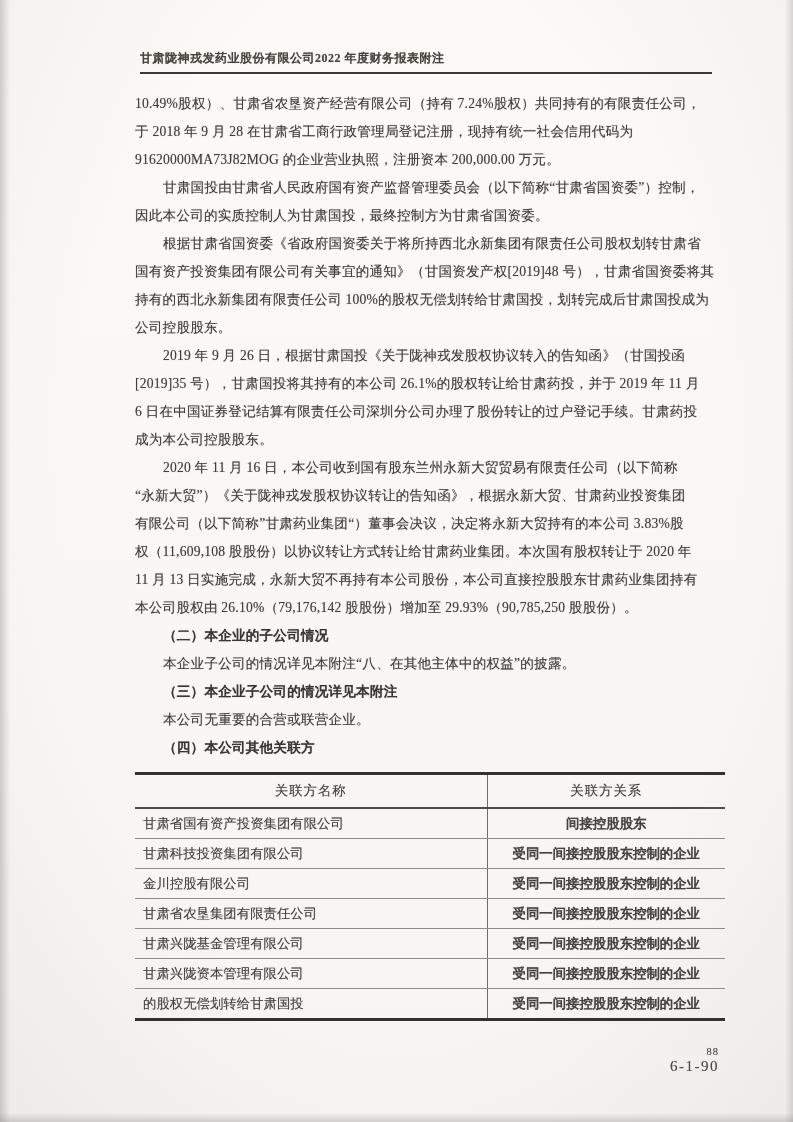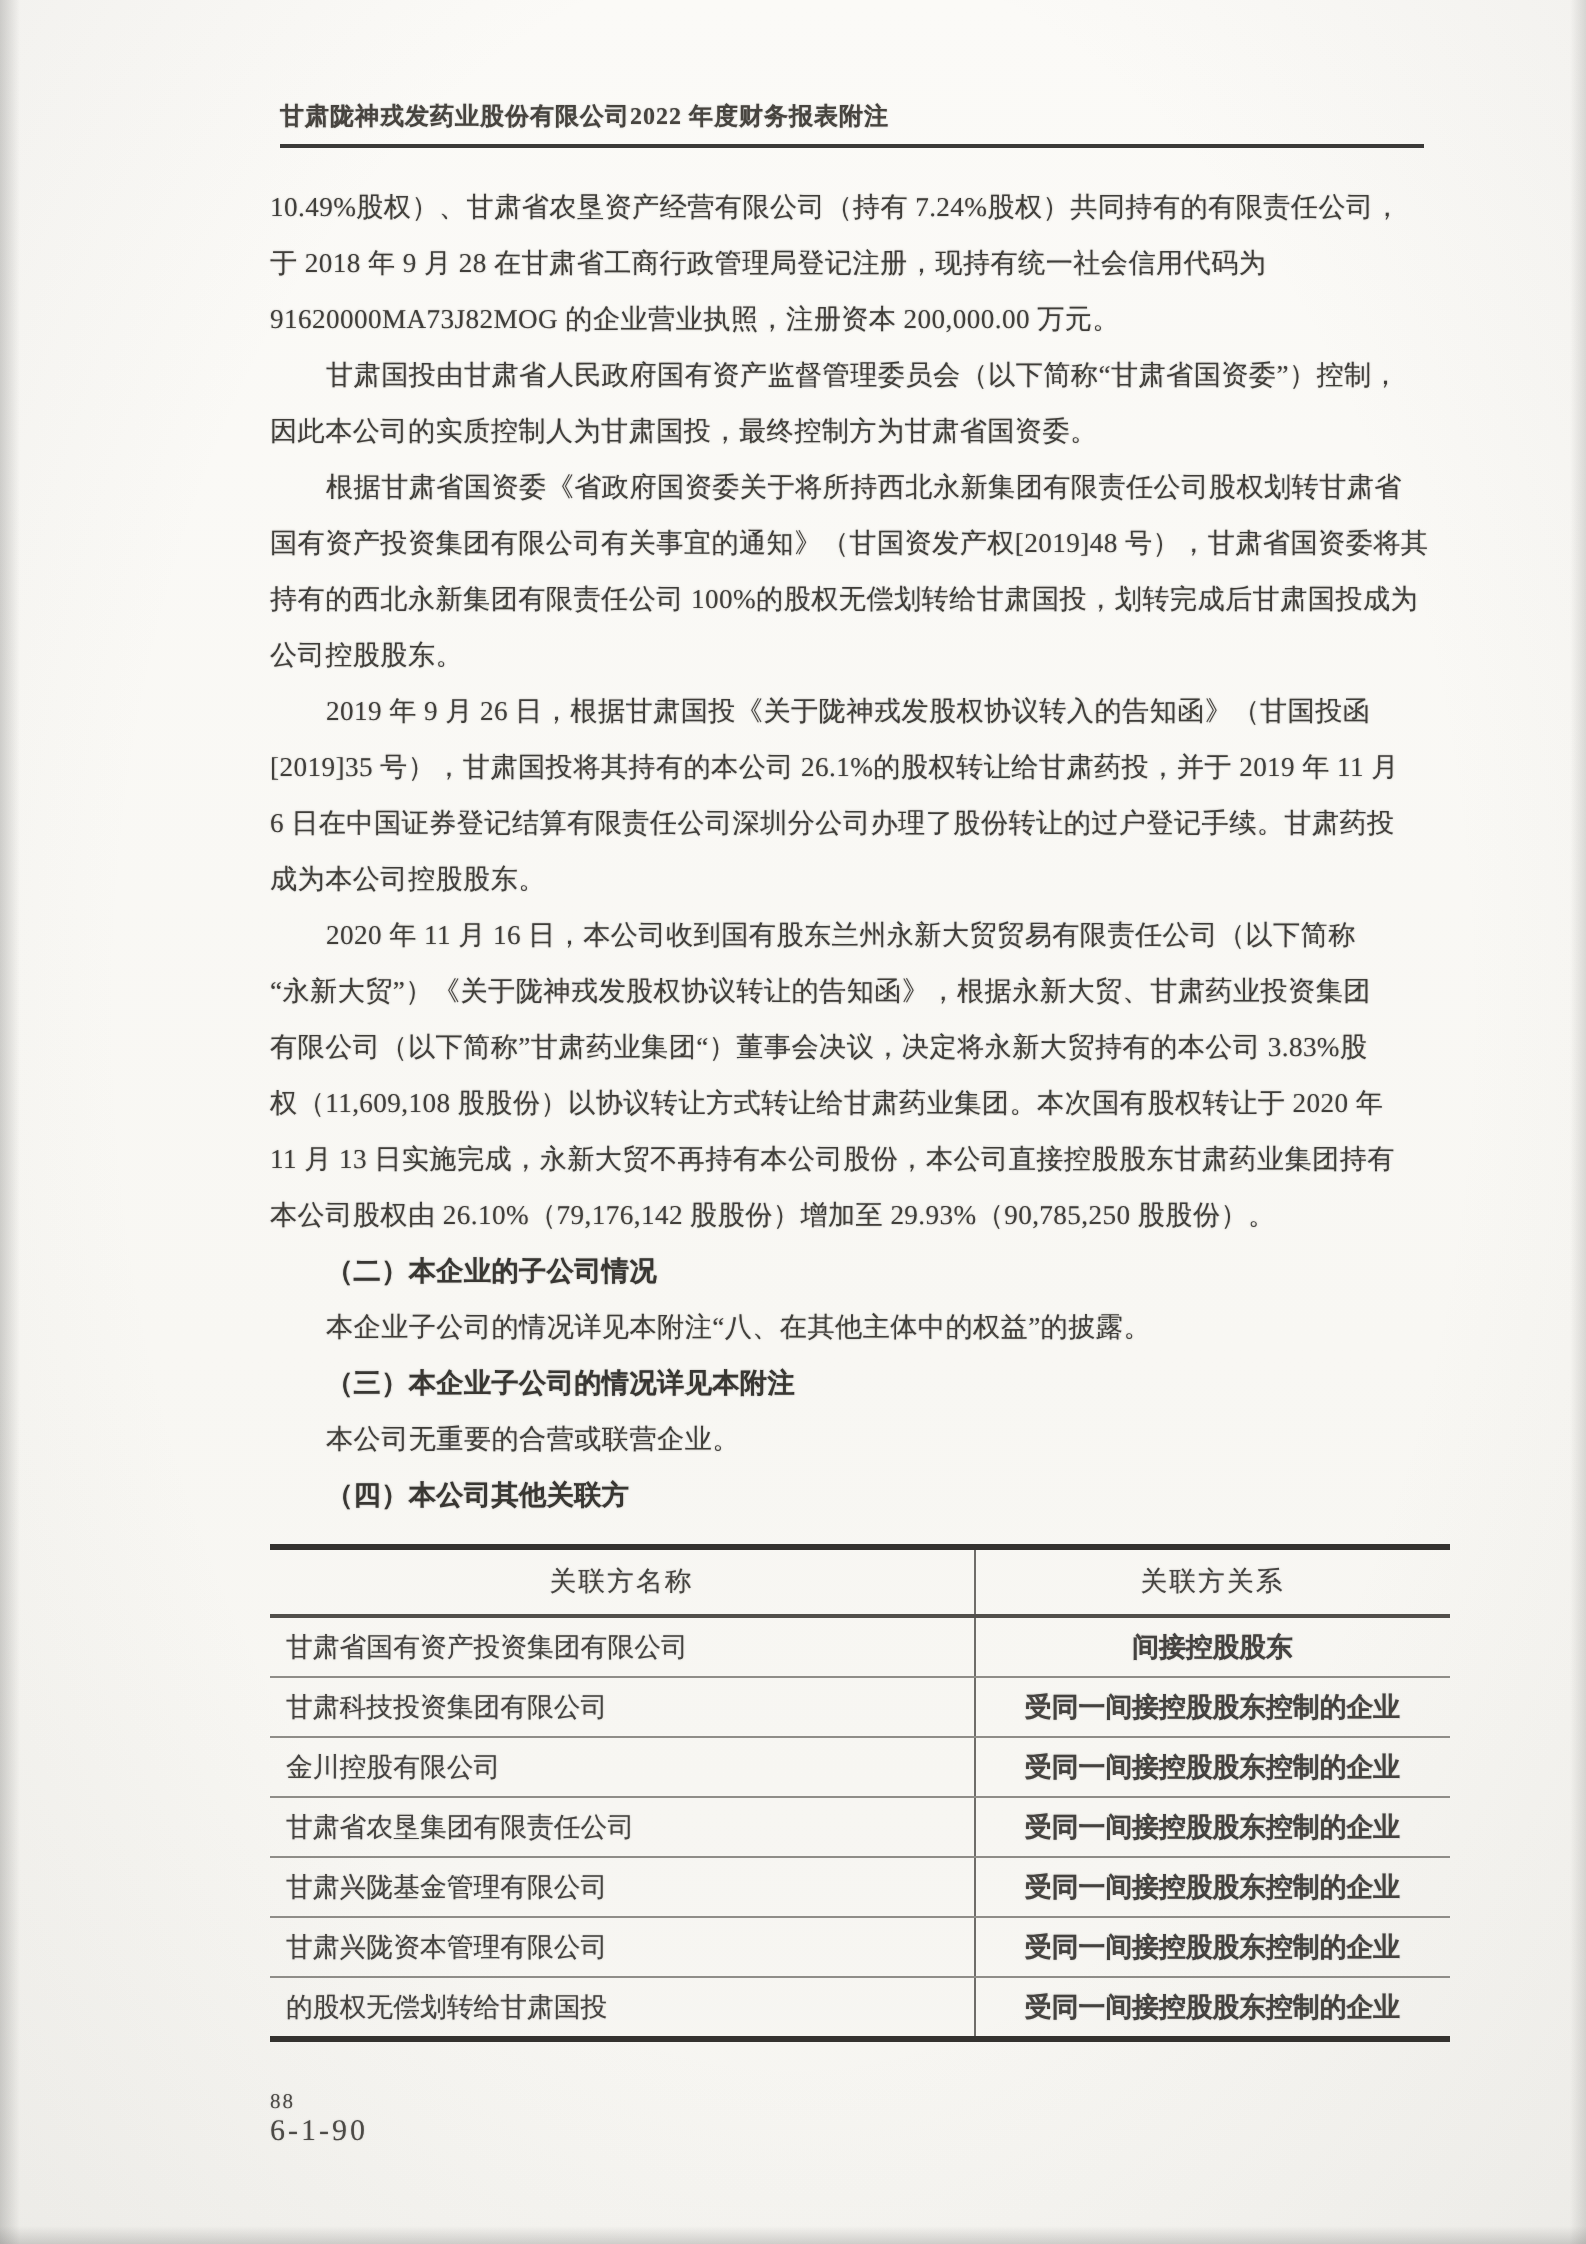--- a/index.html
+++ b/index.html
@@ -63,21 +63,21 @@
   table.rel td{
     height:29px;border-bottom:1px solid #8f8d88;
     padding:0;
   }
   table.rel td:first-child{text-align:left;padding-left:8px;}
   table.rel td:last-child{text-align:center;font-weight:bold;}
   table.rel th:first-child,table.rel td:first-child{border-right:1px solid #6f6d69;}
   table.rel tr:last-child td{border-bottom:3px solid #34322f;}
   .footer{
     position:absolute;left:135px;top:1046px;width:584px;
-    text-align:left;color:#4c4a46;
+    text-align:right;color:#4c4a46;
     text-shadow:0 0 0.7px rgba(95,92,88,0.5);
   }
   .footer .pnum{font-size:10.5px;letter-spacing:1px;}
   .footer .dnum{font-size:15px;letter-spacing:1.5px;margin-top:1px;}
 </style>
 </head>
 <body>
 
 <div class="page">
   <div class="edge-left"></div>

